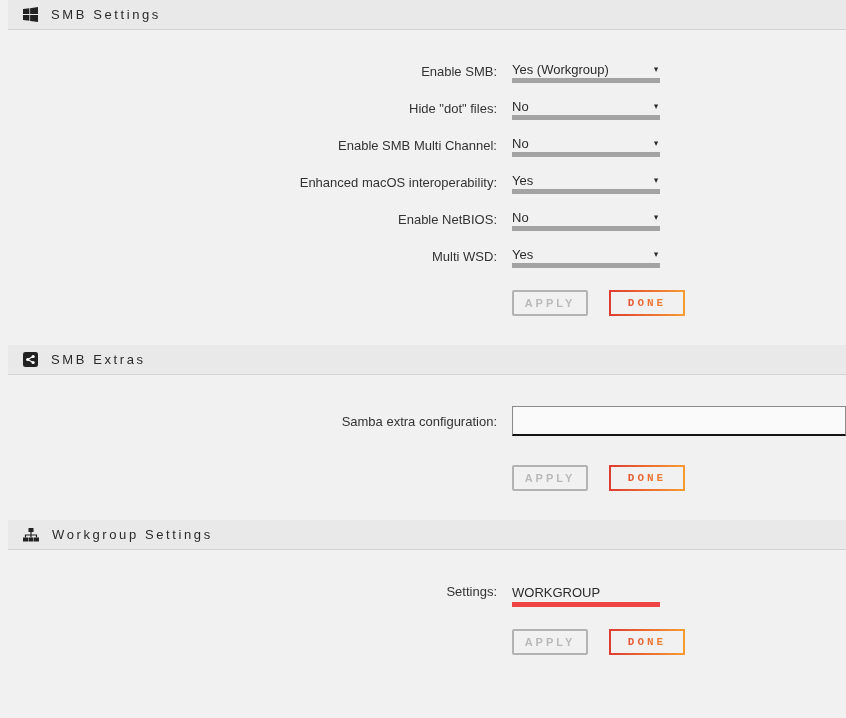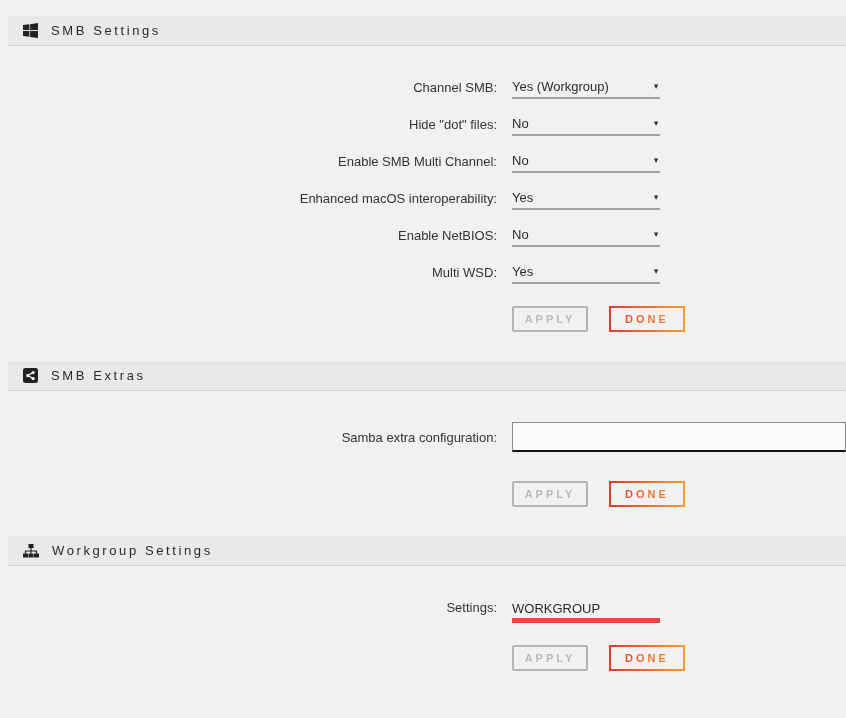--- a/index.html
+++ b/index.html
@@ -3,21 +3,21 @@
 <meta charset="utf-8">
 <style>
   * { box-sizing: border-box; }
   html, body { margin: 0; padding: 0; }
   body {
     width: 846px; height: 718px;
     background: #f1f1f1;
     font-family: "Liberation Sans", sans-serif;
     overflow: hidden;
   }
-  .wrap { padding: 16px 0 0 8px; }
+  .wrap { padding: 0 0 0 8px; }
 
   .section { margin-bottom: 29px; }
 
   .section-header {
     height: 30px;
     background: #e9e9e9;
     border-bottom: 1px solid #d2d2d2;
     display: flex;
     align-items: center;
     padding-left: 15px;
@@ -42,21 +42,21 @@
     color: #333;
     line-height: 17px;
   }
   .form-label.mid { padding-top: 7px; }
   .form-field { margin-left: 15px; width: 148px; flex: none; }
 
   .select-box {
     display: flex;
     justify-content: space-between;
     align-items: center;
-    border-bottom: 2px solid #a3a3a3;
+    border-bottom: 5px solid #a3a3a3;
     padding-bottom: 3px;
     height: 20px;
     cursor: pointer;
   }
   .select-value { font-size: 13px; color: #2b2b2b; }
   .select-arrow { font-size: 8px; color: #2b2b2b; transform: scaleX(0.9); }
 
   .text-input {
     width: 148px;
     height: 20px;
@@ -114,41 +114,42 @@
     border-radius: 2px;
     color: #b9b9b9;
   }
   .btn-done {
     border: 2px solid #e03c31;
     border-image: linear-gradient(90deg, #e03c31, #f59b31) 1;
     background-image: linear-gradient(90deg, #e03c31, #f59b31);
     -webkit-background-clip: text;
     background-clip: text;
     color: transparent;
+    font-family: Liberation Mono, monospace;
   }
 </style>
 </head>
 <body>
 
 <div class="wrap">
 
   <div class="section">
     <div class="section-header">
       <span class="section-icon">
         <svg width="15" height="15" viewBox="0 0 16 16">
             <path fill="#222" d="M0 2.2 6.8 1.3v6.2H0zM7.6 1.2 16 0v7.5H7.6zM0 8.5h6.8v6.2L0 13.8zM7.6 8.5H16V16l-8.4-1.2z"></path>
           </svg>
       </span>
       <span class="section-title">SMB Settings</span>
     </div>
 
     <div class="section-body-pad">
 
       <div class="form-row">
-        <div class="form-label">Channel SMB:</div>
+        <div class="form-label">Enable SMB:</div>
         <div class="form-field">
           <div class="select-box">
             <span class="select-value">Yes (Workgroup)</span>
             <span class="select-arrow">▼</span>
           </div>
         </div>
       </div>
 
       <div class="form-row">
         <div class="form-label">Hide "dot" files:</div>

